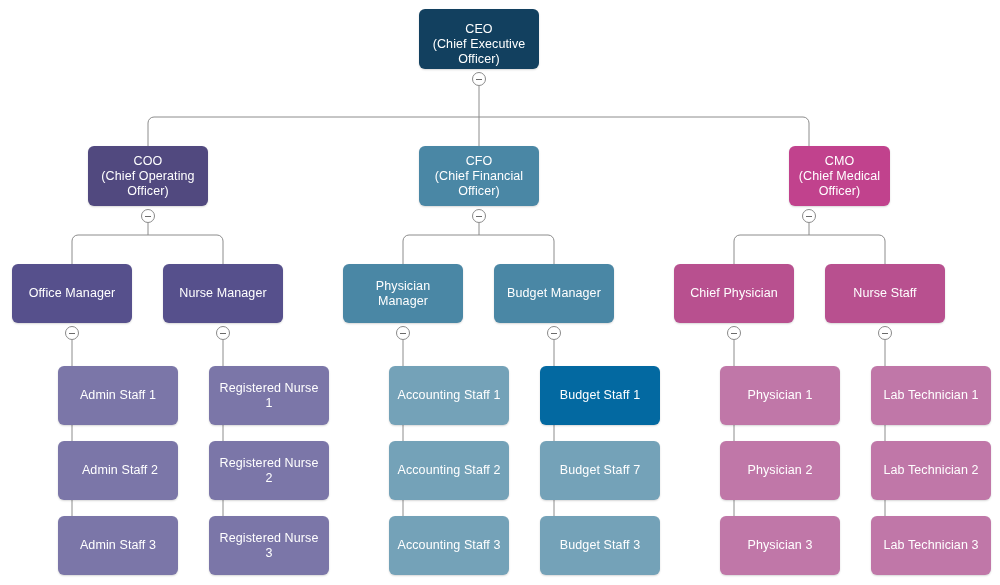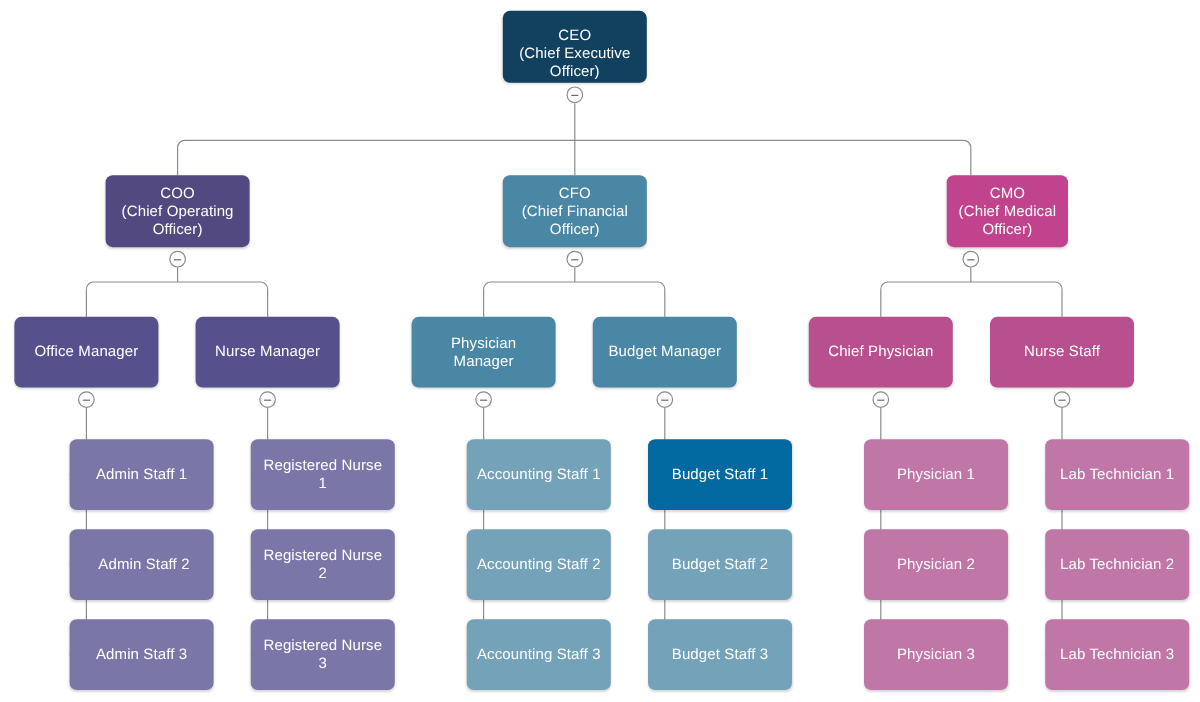--- a/index.html
+++ b/index.html
@@ -203,21 +203,21 @@
       <div class="node" style="left: 389px; top: 441px; width: 120px; height: 59px; background: rgb(116, 162, 184); align-items: center;">
         <span class="node-label">Accounting Staff 2</span>
       </div>
       <div class="node" style="left: 389px; top: 516px; width: 120px; height: 59px; background: rgb(116, 162, 184);">
         <span class="node-label">Accounting Staff 3</span>
       </div>
       <div class="node" style="left: 540px; top: 366px; width: 120px; height: 59px; background: #0369a1;">
         <span class="node-label">Budget Staff 1</span>
       </div>
       <div class="node" style="left: 540px; top: 441px; width: 120px; height: 59px; background: rgb(116, 162, 184);">
-        <span class="node-label">Budget Staff 2</span>
+        <span class="node-label">Budget Staff 7</span>
       </div>
       <div class="node" style="left: 540px; top: 516px; width: 120px; height: 59px; background: rgb(116, 162, 184);">
         <span class="node-label">Budget Staff 3</span>
       </div>
       <div class="node" style="left: 720px; top: 366px; width: 120px; height: 59px; background: rgb(192, 119, 168);">
         <span class="node-label">Physician 1</span>
       </div>
       <div class="node" style="left: 720px; top: 441px; width: 120px; height: 59px; background: rgb(192, 119, 168);">
         <span class="node-label">Physician 2</span>
       </div>

